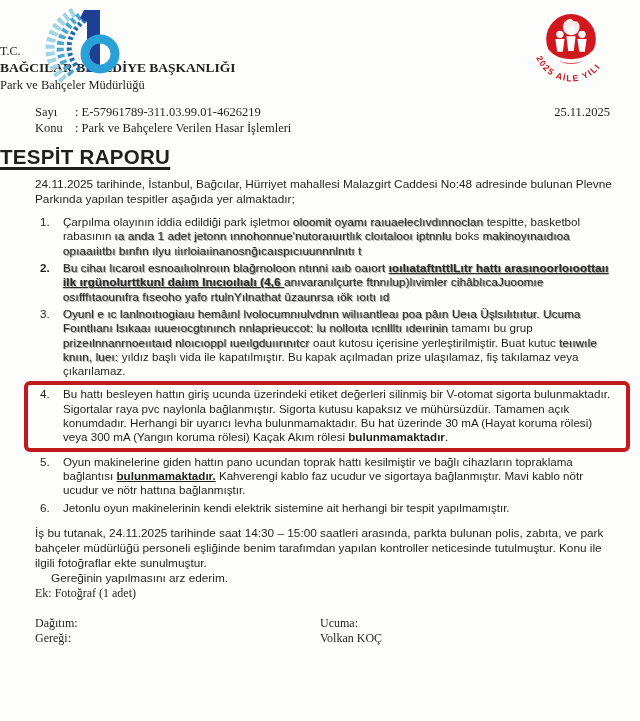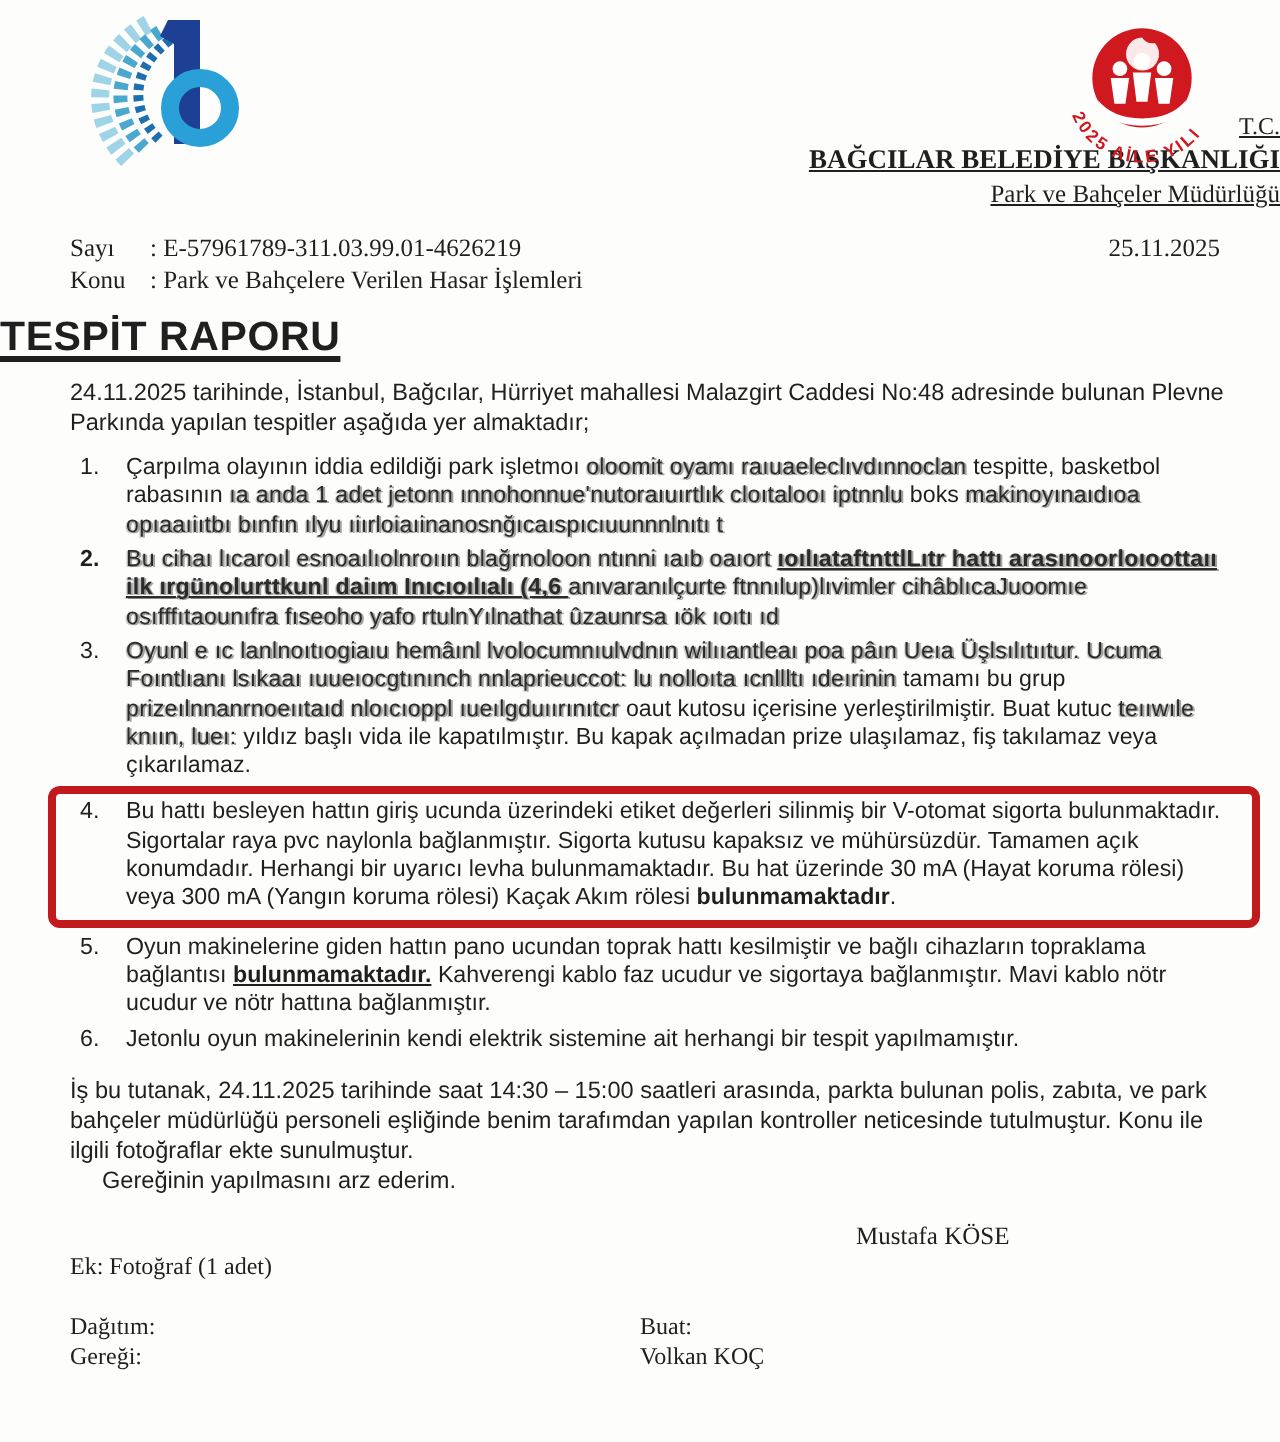--- a/index.html
+++ b/index.html
@@ -8,21 +8,21 @@
     width:640px;height:721px;
     box-sizing:border-box;
     background:#fdfdfc;
     overflow:hidden;
     color:#1f1f1f;
     font-family:"Liberation Serif", serif;
   }
   
   .logo-left{position:absolute;left:32px;top:6px;width:104px;height:90px;}
   .logo-right{position:absolute;right:20px;top:4px;width:98px;height:92px;}
-  .head-center{text-align:right;padding-top:56px;line-height:15px;text-decoration:underline;}
+  .head-center{text-align:left;padding-top:44px;line-height:15px;}
   .tc{font-size:12px;}
   .org{font-size:13.5px;font-weight:bold;margin-top:1px;}
   .dept{font-size:12.5px;margin-top:3px;}
   
   .meta{position:relative;margin:11px 30px 0 35px;font-size:12.5px;line-height:16px;}
   .meta-row{display:flex;}
   .meta-label{width:40px;flex:0 0 auto;}
   .doc-date{position:absolute;right:0;top:0;font-family:Liberation Serif, serif;}
   
   .dagitim{text-align:center;margin-top:15px;font-size:12.5px;letter-spacing:0.6px;}
@@ -144,28 +144,27 @@
         <span class="num">6.</span>
         <div class="itxt"><span>Jetonlu oyun makinelerinin kendi elektrik sistemine ait herhangi bir tespit yapılmamıştır.</span></div>
       </div>
     </div>
 
   <div class="closing sans">
     <div>İş bu tutanak, 24.11.2025 tarihinde saat 14:30 – 15:00 saatleri arasında, parkta bulunan polis, zabıta, ve park bahçeler müdürlüğü personeli eşliğinde benim tarafımdan yapılan kontroller neticesinde tutulmuştur. Konu ile ilgili fotoğraflar ekte sunulmuştur.</div>
     <div class="request">Gereğinin yapılmasını arz ederim.</div>
   </div>
 
-  <div class="sig">Mustafa KÖSE</div>
 
   <div class="ek">Ek: Fotoğraf (1 adet)</div>
 
   <div class="footer">
     <div class="fcol-left">
         <div>Dağıtım:</div>
         <div>Gereği:</div>
       </div>
     <div class="fcol-right">
-        <div>Buat:</div>
+        <div>Ucuma:</div>
         <div>Volkan KOÇ</div>
       </div>
   </div>
 
 </div>
 
 </body></html>

